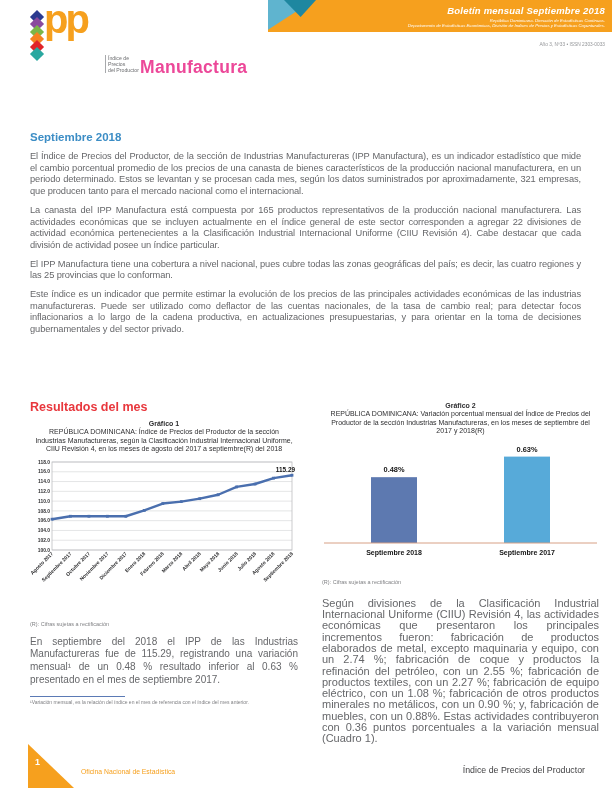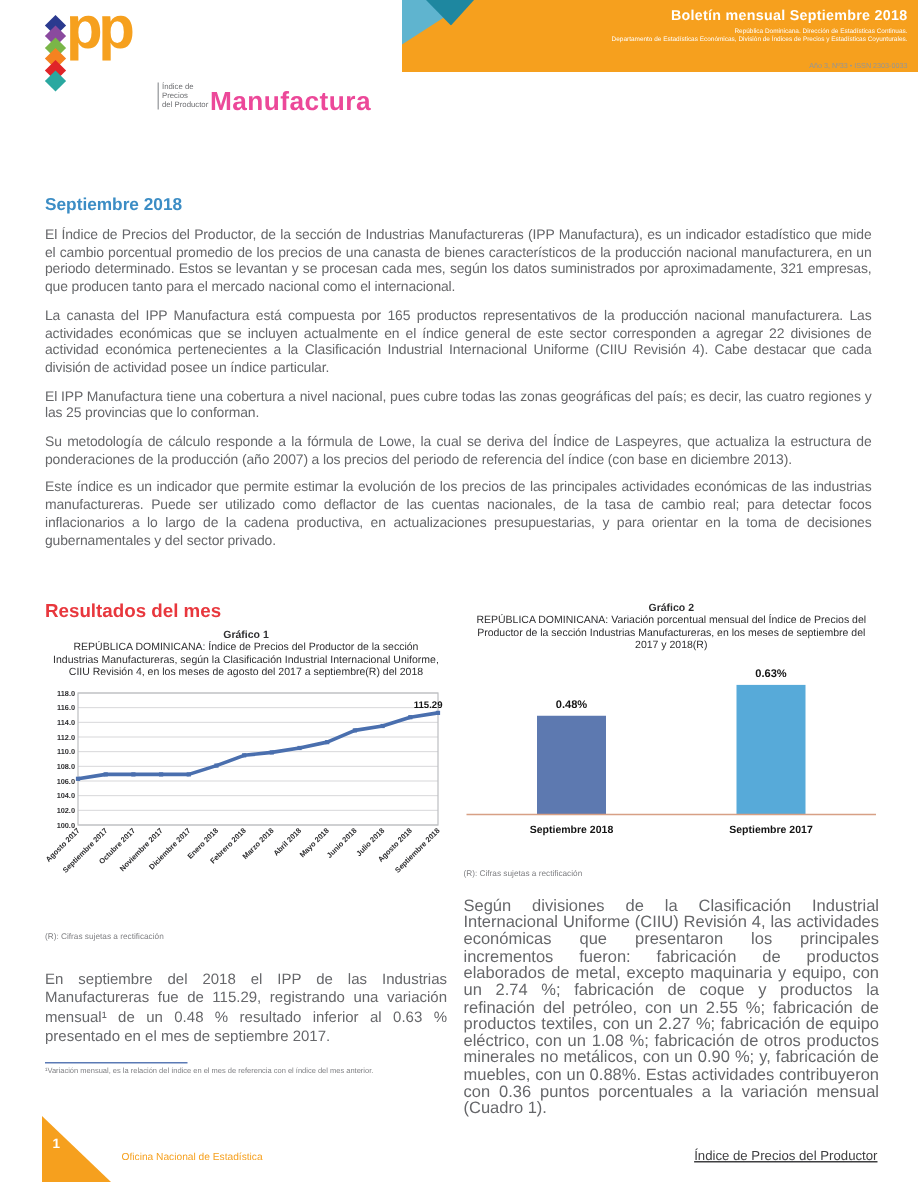--- a/index.html
+++ b/index.html
@@ -1,20 +1,20 @@
 <!DOCTYPE html>
 <html><head>
 <meta charset="utf-8">
 <style>
   html,body{margin:0;padding:0;background:#ffffff;}
   .page{position:relative;width:612px;height:792px;background:#fff;overflow:hidden;
         font-family:"Liberation Sans",sans-serif;color:#66676a;}
 
   
-  .banner{position:absolute;left:268px;top:0;right:0;height:48px;background:#f6a01e;}
+  .banner{position:absolute;left:268px;top:0;right:0;height:32px;background:#f6a01e;font-style:italic;}
   .banner-title{padding:5px 7px 0 0;text-align:right;color:#fff;font-size:9.5px;font-weight:bold;letter-spacing:.2px;}
   .banner-sub{padding:2px 7px 0 0;text-align:right;color:#fff;font-size:4.3px;line-height:5.4px;}
   .tri-light{position:absolute;left:268px;top:0;width:46px;height:38px;background:#5fb4cf;
              clip-path:polygon(0 0,100% 0,0 78%);}
   .tri-dark{position:absolute;left:284px;top:0;width:32px;height:17px;background:#1e87a0;
             clip-path:polygon(0 0,100% 0,52% 100%);}
   .issue-line{position:absolute;top:42px;right:7px;font-size:4.8px;color:#939598;}
 
   .logo{position:absolute;left:28px;top:8px;width:200px;height:80px;}
   .diamond-col{position:absolute;left:2px;top:6px;width:14px;}
@@ -24,41 +24,41 @@
   .logo-caption{position:absolute;left:77px;top:47px;font-size:5.2px;line-height:6px;color:#6d6e71;
                 border-left:1px solid #a7a9ac;padding-left:2px;}
   .manufactura{position:absolute;left:140px;top:57px;font-size:17.5px;font-weight:bold;color:#ec4899;letter-spacing:.3px;}
 
   
   .intro{position:absolute;left:30px;top:131px;width:555px;}
   .intro h2{margin:0 0 8px 0;font-size:11.5px;font-weight:bold;color:#3c8dc5;}
   .intro p{margin:0 4px 7px 0;font-size:9.3px;line-height:11.7px;text-align:justify;letter-spacing:-.1px;}
 
   
-  .results{position:absolute;left:30px;top:400px;width:556px;display:flex;gap:11px;}
+  .results{position:absolute;left:30px;top:400px;width:556px;display:flex;gap:24px;}
   .col-left{width:268px;flex:0 0 268px;}
   .col-right{width:277px;flex:0 0 277px;}
   .results h2{margin:0 0 6px 0;font-size:12.5px;font-weight:bold;color:#e8373d;}
   .chart-label{text-align:center;font-size:7px;font-weight:bold;color:#2e2e30;margin-top:2px;}
   .chart-title{text-align:center;font-size:7px;line-height:8.6px;color:#2e2e30;margin:1px auto 3px auto;width:96%;}
   .chart-box{width:100%;}
   .footnote{font-size:5.5px;color:#808184;}
   .col-left .footnote{margin-top:26px;}
   .col-right .footnote{margin-top:8px;}
-  .result-para{margin-top:20px;font-size:10px;line-height:12.6px;text-align:justify;color:#66676a;}
+  .result-para{margin-top:9px;font-size:10px;line-height:12.6px;text-align:justify;color:#66676a;}
   .col-right .result-para{font-size:11px;line-height:11.3px;margin-top:13px;}
   .note-divider{width:95px;border-top:1px solid #5b7ab5;margin-top:7px;}
   .bottom-note{font-size:5px;color:#808184;margin-top:1.5px;}
 
   
   .footer-tri{position:absolute;left:28px;top:744px;width:46px;height:44px;background:#f6a01e;
               clip-path:polygon(0 0,0 100%,100% 100%);}
   .footer-page{position:absolute;left:35px;top:757px;color:#fff;font-size:9px;font-weight:bold;}
   .footer-left{position:absolute;left:81px;top:768px;color:#f6a01e;font-size:6.8px;}
-  .footer-right{position:absolute;right:27px;top:765px;color:#3f3f41;font-size:8.8px;font-weight:500;text-decoration:underline;}
+  .footer-right{position:absolute;right:27px;top:765px;color:#3f3f41;font-size:8.8px;font-weight:500;}
 </style>
 </head>
 <body>
 
 <div class="page">
 
   <div class="banner">
     <div class="banner-title">Boletín mensual Septiembre 2018</div>
     <div class="banner-sub">
       <div>República Dominicana. Dirección de Estadísticas Continuas.</div>
@@ -85,21 +85,20 @@
       <div>del Productor</div>
     </div>
   </div>
   <div class="manufactura">Manufactura</div>
 
   <div class="intro">
     <h2>Septiembre 2018</h2>
     <p>El Índice de Precios del Productor, de la sección de Industrias Manufactureras (IPP Manufactura), es un indicador estadístico que mide el cambio porcentual promedio de los precios de una canasta de bienes característicos de la producción nacional manufacturera, en un periodo determinado. Estos se levantan y se procesan cada mes, según los datos suministrados por aproximadamente, 321 empresas, que producen tanto para el mercado nacional como el internacional.</p>
     <p>La canasta del IPP Manufactura está compuesta por 165 productos representativos de la producción nacional manufacturera. Las actividades económicas que se incluyen actualmente en el índice general de este sector corresponden a agregar 22 divisiones de actividad económica pertenecientes a la Clasificación Industrial Internacional Uniforme (CIIU Revisión 4). Cabe destacar que cada división de actividad posee un índice particular.</p>
     <p>El IPP Manufactura tiene una cobertura a nivel nacional, pues cubre todas las zonas geográficas del país; es decir, las cuatro regiones y las 25 provincias que lo conforman.</p>
-    <p>Su metodología de cálculo responde a la fórmula de Lowe, la cual se deriva del Índice de Laspeyres, que actualiza la estructura de ponderaciones de la producción (año 2007) a los precios del periodo de referencia del índice (con base en diciembre 2013).</p>
     <p>Este índice es un indicador que permite estimar la evolución de los precios de las principales actividades económicas de las industrias manufactureras. Puede ser utilizado como deflactor de las cuentas nacionales, de la tasa de cambio real; para detectar focos inflacionarios a lo largo de la cadena productiva, en actualizaciones presupuestarias, y para orientar en la toma de decisiones gubernamentales y del sector privado.</p>
   </div>
 
   <div class="results">
     <div class="col-left">
       <h2>Resultados del mes</h2>
       <div class="chart-label">Gráfico 1</div>
       <div class="chart-title">REPÚBLICA DOMINICANA: Índice de Precios del Productor de la sección Industrias Manufactureras, según la Clasificación Industrial Internacional Uniforme, CIIU Revisión 4, en los meses de agosto del 2017 a septiembre(R) del 2018</div>
       <div class="chart-box"><svg xmlns="http://www.w3.org/2000/svg" viewBox="0 0 268 134" width="268" height="134">
             <line x1="22" y1="93" x2="262" y2="93" stroke="#c9cacc" stroke-width="0.5"></line>

